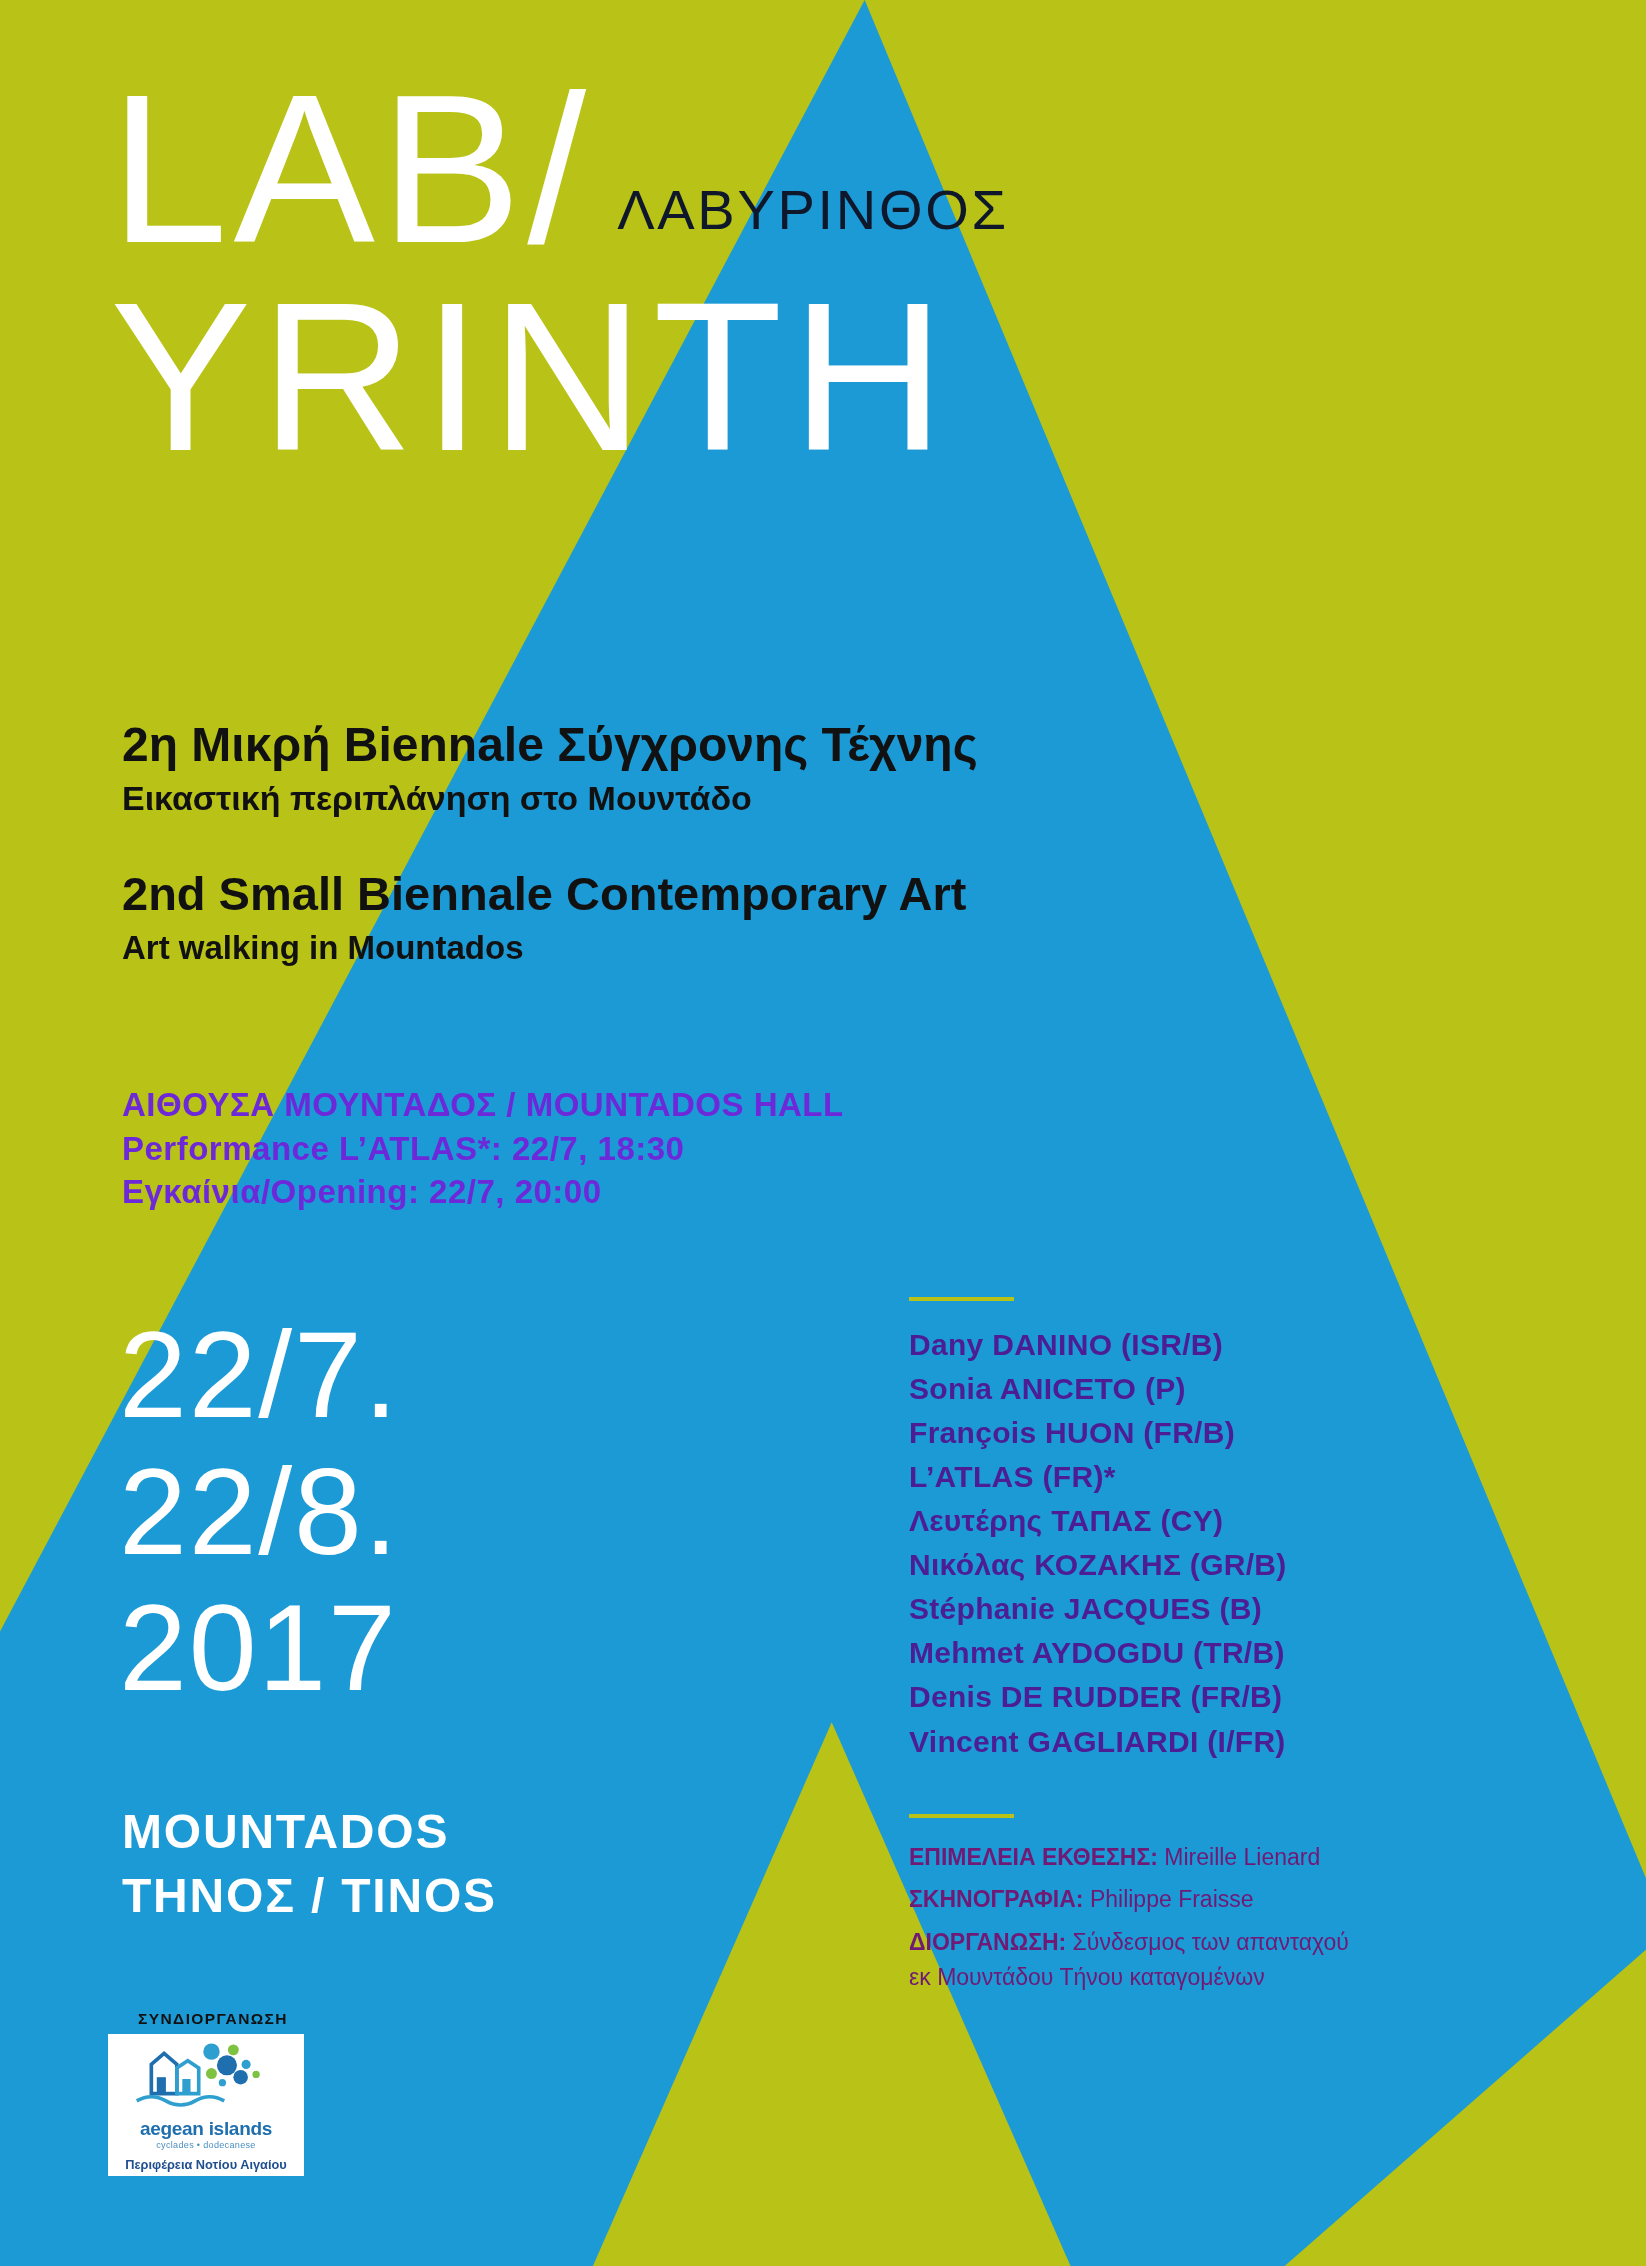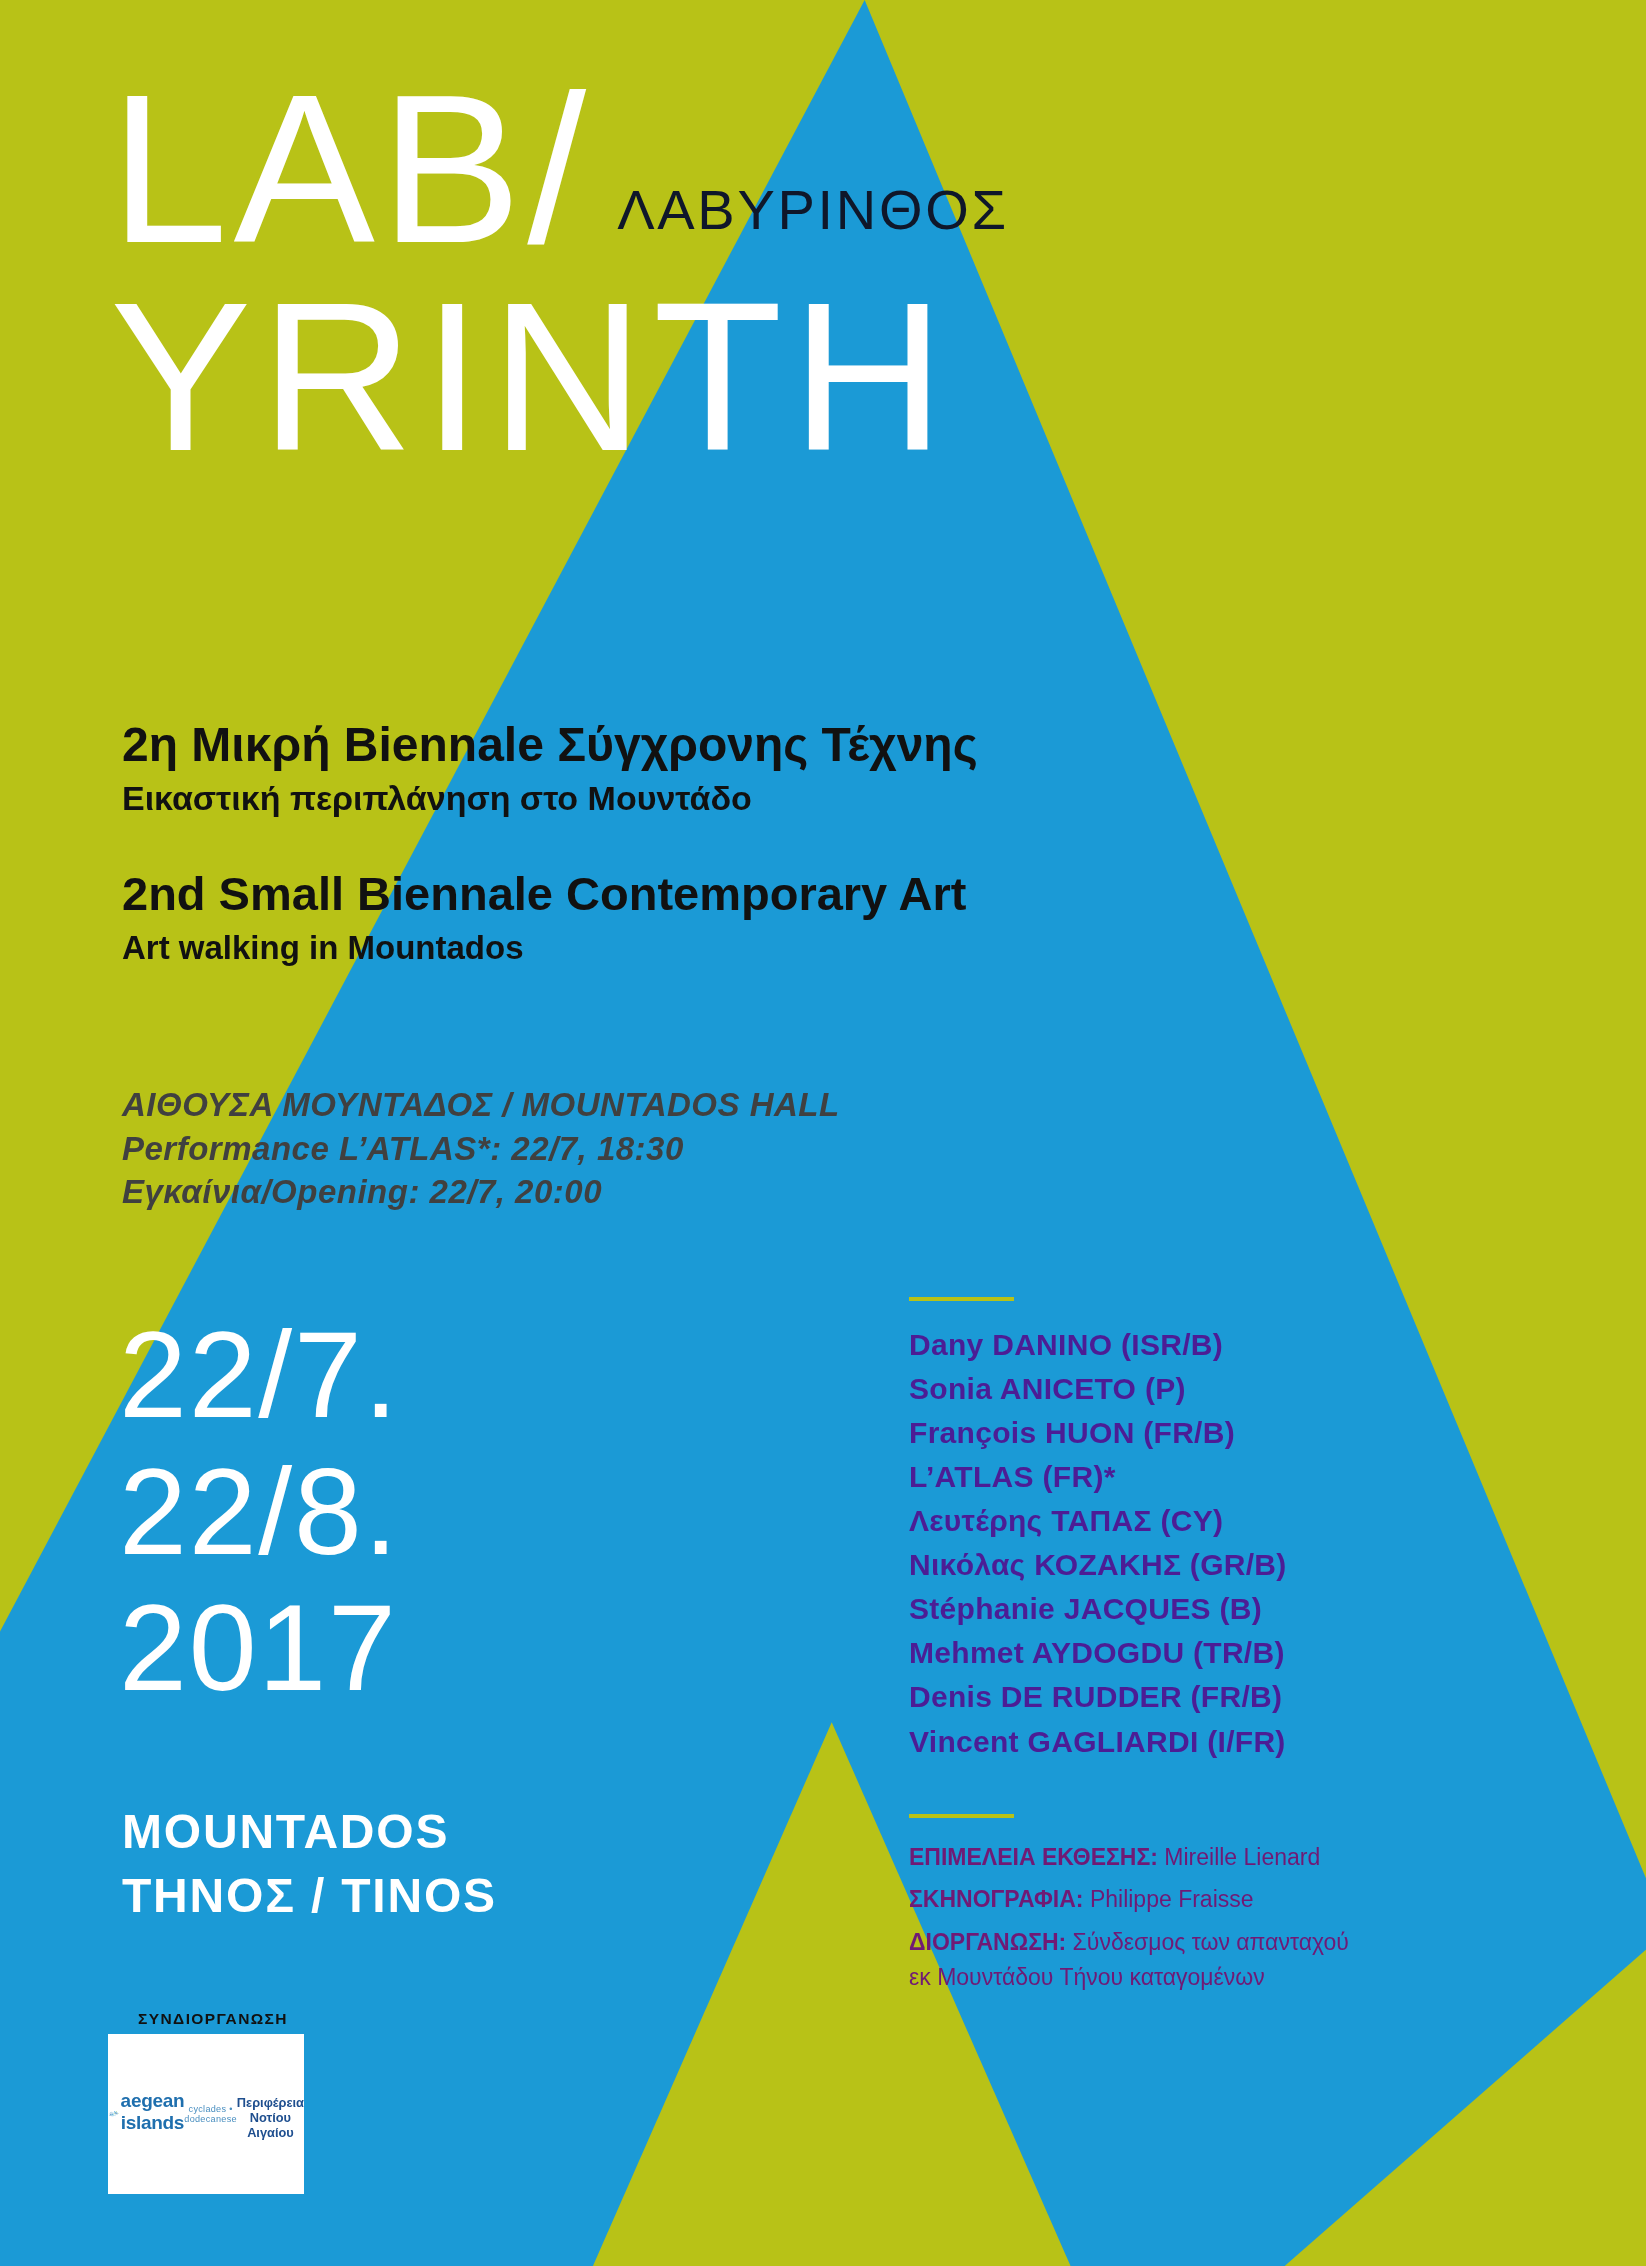--- a/index.html
+++ b/index.html
@@ -83,22 +83,21 @@
   }
   .h-gr-1 { font-size:48px; font-weight:bold; letter-spacing:0px; }
   .h-gr-2 { font-size:34px; font-weight:bold; margin-top:7.3px; }
   .h-en-1 { font-size:47px; font-weight:bold; margin-top:48px; }
   .h-en-2 { font-size:33px; font-weight:bold; margin-top:7.3px; }
 
   #venue {
     position:absolute;
     left:122px; top:1083px;
     width:1279px;
-    color:#404040;
-    font-style:italic;
+    color:#6d28d9;
   }
   .v-line { font-size:33px; font-weight:bold; line-height:1.32; letter-spacing:0.5px; }
 
   
   #dates {
     position:absolute;
     left:119px; top:1307px;
     color:#ffffff;
   }
   .big-date {
@@ -159,25 +158,25 @@
     text-align:center;
   }
   #logo-caption {
     font-size:15.5px;
     font-weight:bold;
     letter-spacing:1.4px;
     color:#111111;
     margin-bottom:5.5px;
   }
   #logo-card {
-    width:196px; height:160px;
+    width:196px; height:142px;
     background:#ffffff;
     position:relative;
     display:flex;
-    flex-direction:row;
+    flex-direction:column;
     align-items:center;
     justify-content:center;
   }
   #logo-mark { width:164px; height:84px; }
   #logo-name {
     font-size:19px;
     font-weight:bold;
     color:#1f6fae;
     letter-spacing:-0.3px;
     margin-top:-3.7px;

